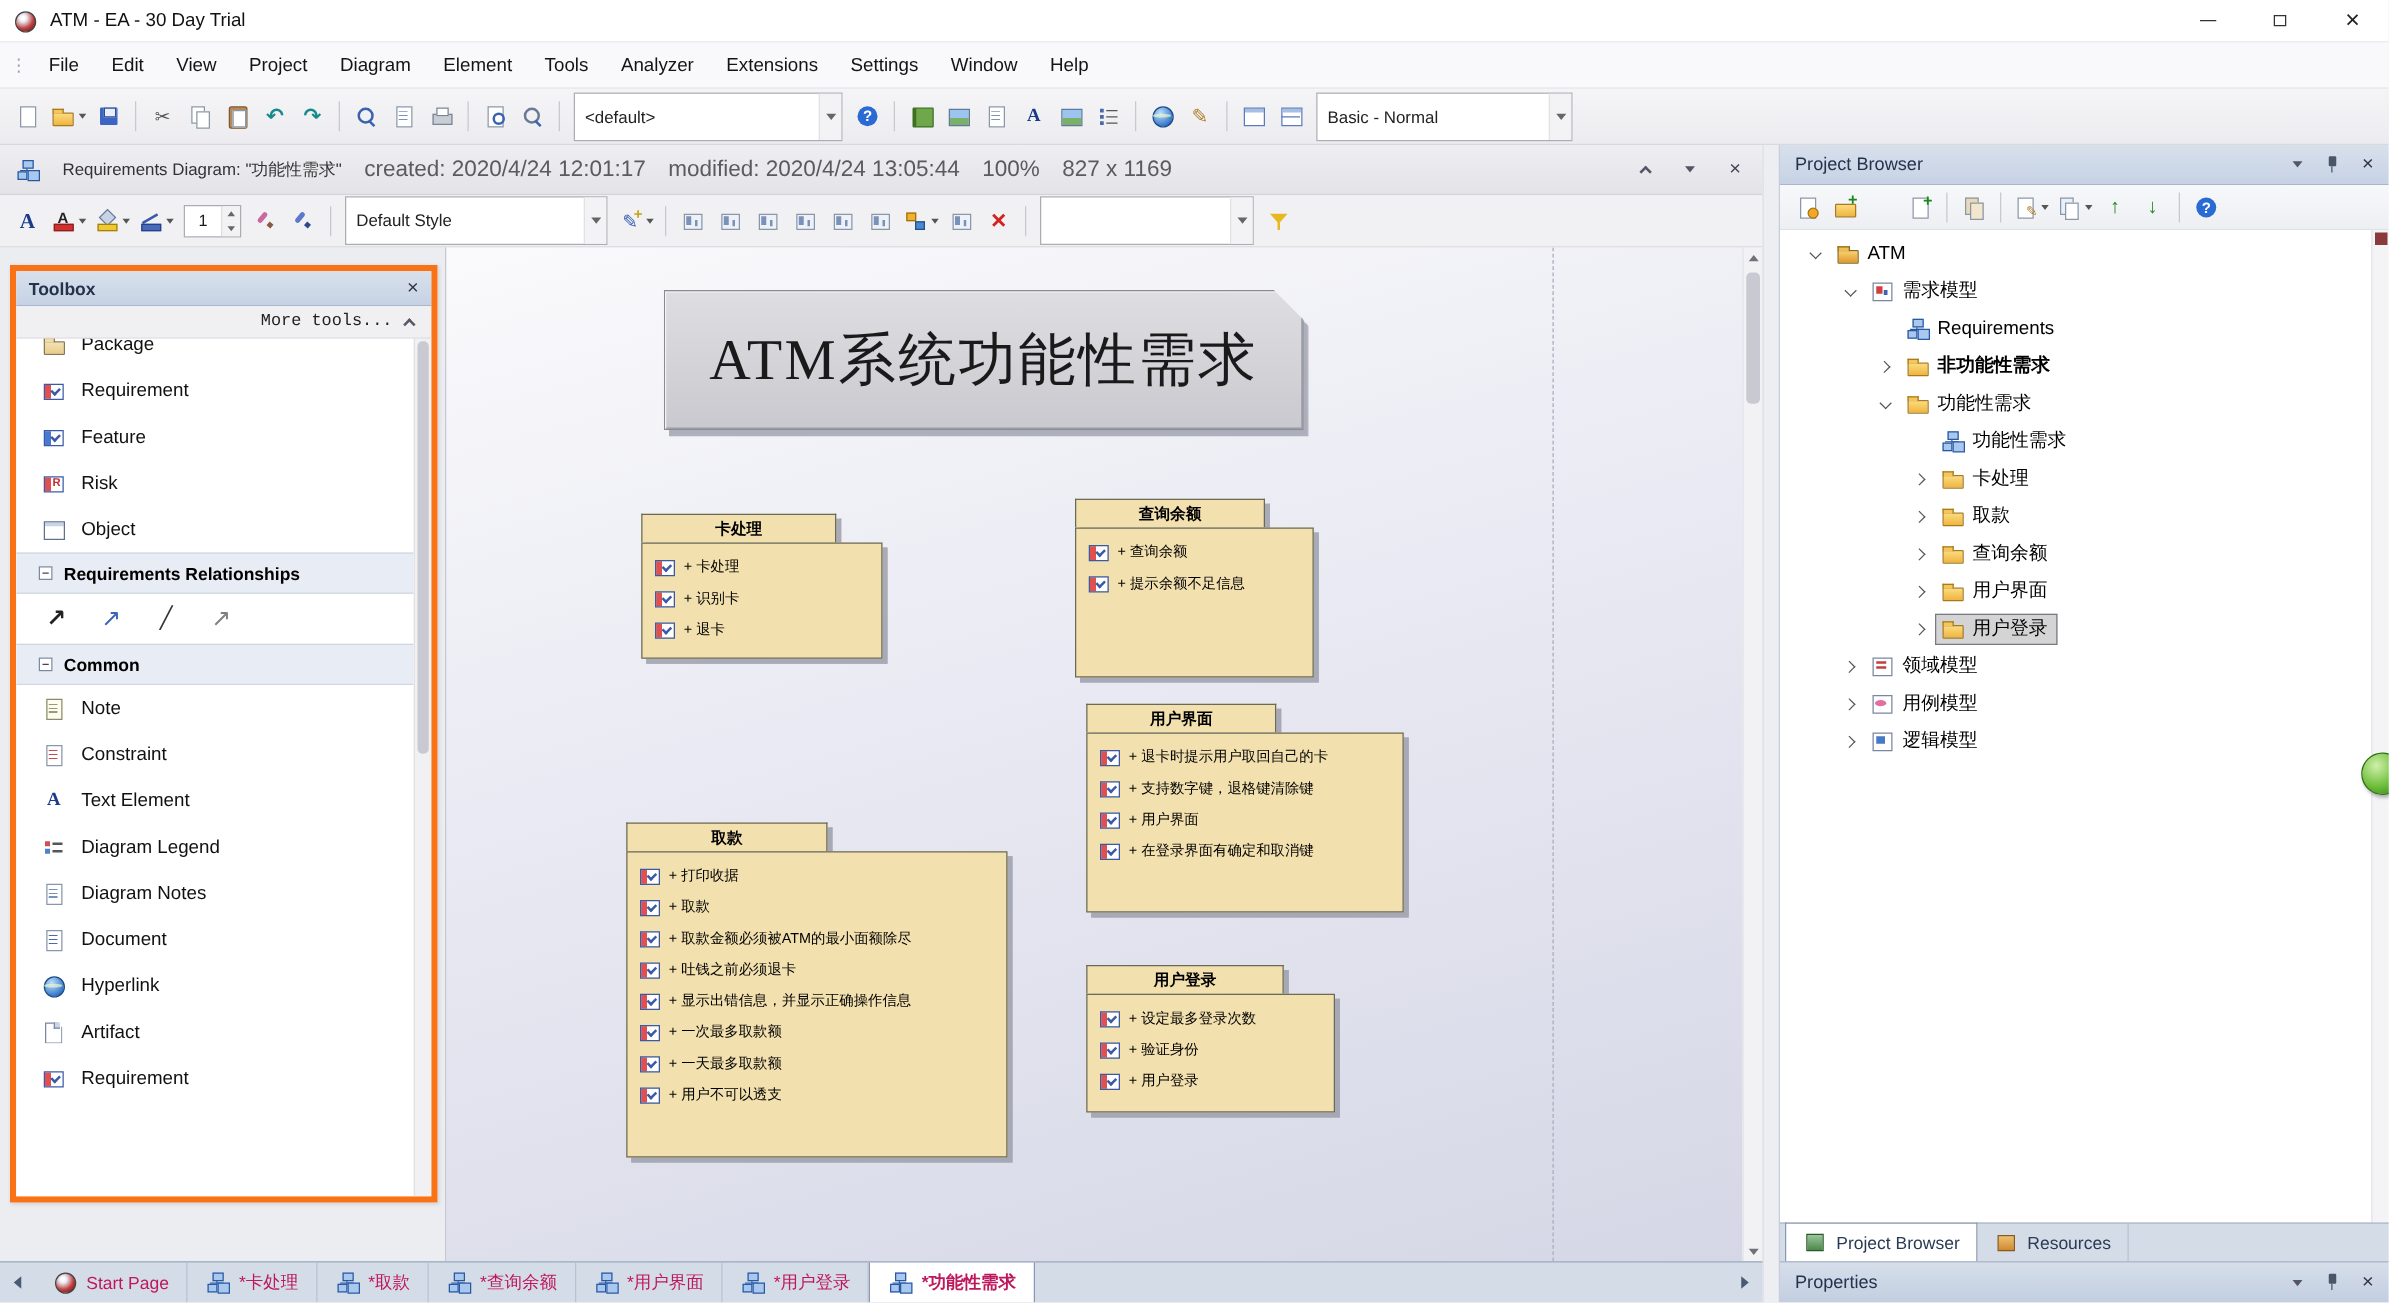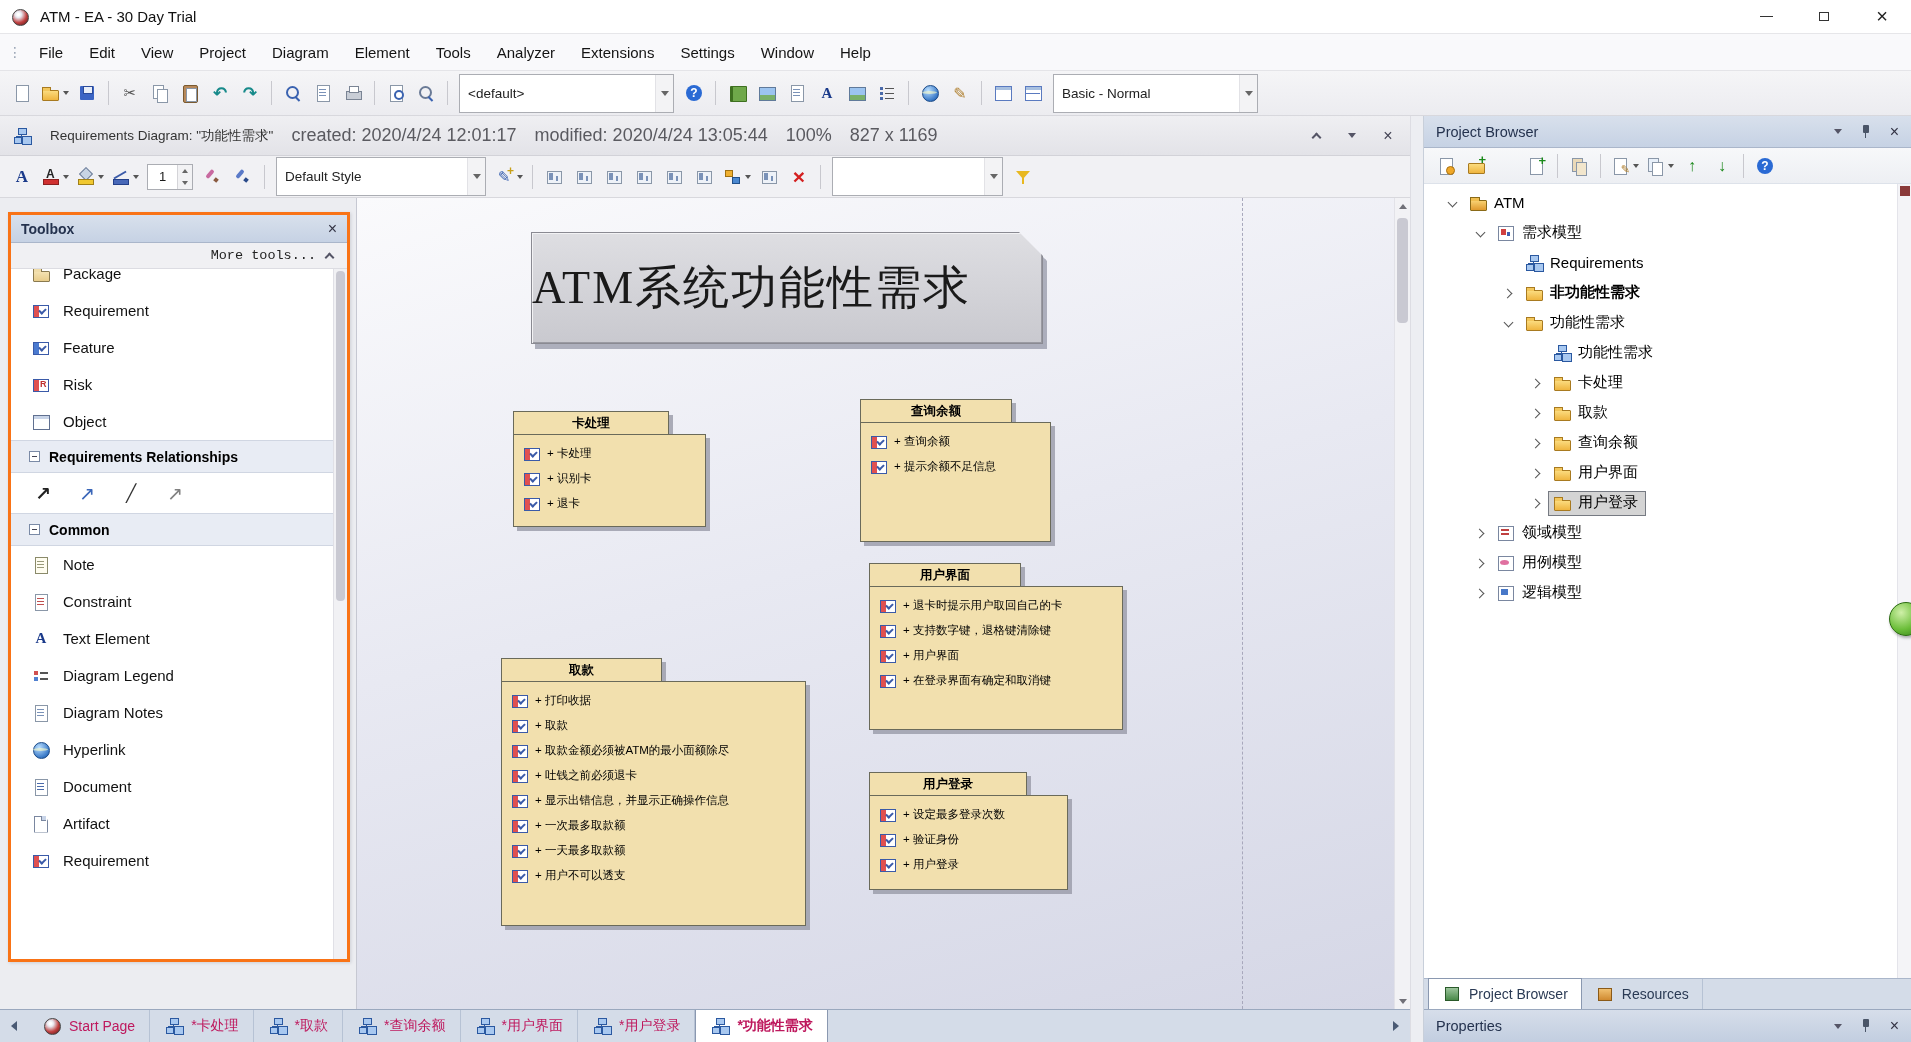--- a/index.html
+++ b/index.html
@@ -145,40 +145,40 @@
 .diagram-bar{position:absolute;left:0;top:116px;width:1410px;height:40px;background:linear-gradient(#EFEFF2,#E3E3E8);border-bottom:1px solid #D2D2D8;display:flex;align-items:center;padding:0 12px;gap:18px}
 .db-label{font-size:13.5px;color:#333;white-space:nowrap}
 .db-meta{font-size:18px;color:#5A5A60;white-space:nowrap}
 .db-btns{margin-left:auto;display:flex;align-items:center;gap:16px}
 .db-btn{display:flex;align-items:center;justify-content:center;width:20px;height:20px;color:#445;font-size:16px}
 .chev-up,.chev-up2{display:inline-block;width:7px;height:7px;border-left:2px solid #556;border-top:2px solid #556;transform:rotate(45deg);margin-top:3px}
 .tri-down{display:inline-block;width:0;height:0;border-left:4px solid transparent;border-right:4px solid transparent;border-top:5px solid #556}
 
 
 .left-dock{position:absolute;left:0;top:198px;width:356px;height:811px;background:#ECEDF1}
-.toolbox{position:absolute;left:8px;top:212px;width:342px;height:750px;background:#FFF;border:3px solid #f97316;box-shadow:1px 1px 3px rgba(80,90,110,.2)}
+.toolbox{position:absolute;left:8px;top:212px;width:342px;height:750px;background:#FFF;border:5px solid #f97316;box-shadow:1px 1px 3px rgba(80,90,110,.2)}
 .tbx-titlebar{height:28px;background:linear-gradient(#D8E0EC,var(--panel-header,#C6D2E4));border-bottom:1px solid #AAB6CA;display:flex;align-items:center;padding:0 10px;font-size:14px;font-weight:bold;color:#24324E}
 .tbx-close{margin-left:auto;font-size:16px;color:#334;font-weight:normal}
 .tbx-more{height:26px;background:#F0F0F3;border-bottom:1px solid #DCDCE2;display:flex;align-items:center;justify-content:flex-end;gap:10px;padding:0 14px;font-size:13.5px;font-family:"Liberation Mono","DejaVu Sans Mono",monospace;color:#222}
 .tbx-list{position:absolute;left:0;top:54px;right:14px;bottom:0;overflow:hidden;background:#FFF}
 .tbx-item{height:37px;display:flex;align-items:center;gap:12px;padding-left:20px;font-size:15px;color:#111}
 .tbx-item.clipped{margin-top:-14px}
 .tbx-header{height:33px;display:flex;align-items:center;gap:9px;padding-left:18px;background:#E8ECF4;border-top:1px solid #D0D6E2;border-bottom:1px solid #D0D6E2;font-size:14px;font-weight:bold;color:#000}
 .collapse-box{width:11px;height:11px;border:1px solid #7A8AA6;background:#FFF;position:relative;flex:none}
 .collapse-box::before{content:"";position:absolute;left:2px;top:4px;width:5px;height:1px;background:#445}
 .tbx-iconrow{height:40px;display:flex;align-items:center;gap:16px;padding-left:18px}
 .tbx-iconrow .ic{width:28px;height:26px}
 .tbx-scroll{position:absolute;right:0;top:54px;bottom:0;width:14px;background:#F1F1F4;border-left:1px solid #E0E0E6}
 .tbx-thumb{position:absolute;left:2px;top:2px;width:9px;height:330px;background:#C9C9D2;border-radius:4px}
 
 
 .canvas{position:absolute;left:356px;top:198px;width:1038px;height:811px;background:linear-gradient(165deg,var(--canvas-top,#FAFAFC) 0%,#E8E9F2 45%,var(--canvas-bottom,#D5D7E6) 100%);border-left:1px solid #C6C8D2;overflow:hidden}
 .page-divider{position:absolute;left:885px;top:0;height:100%;border-left:1px dashed #A8A8BC}
 .title-wrap{position:absolute;left:174px;top:34px;filter:drop-shadow(4px 5px 0 rgba(150,152,168,.75))}
-.title-box{width:512px;height:112px;background:linear-gradient(#DEDEE2,#C9C9CF);border:1px solid #8A8A92;box-shadow:inset 1px 1px 0 #F2F2F4,inset -1px -1px 0 #9A9AA2;clip-path:polygon(0 0,calc(100% - 24px) 0,100% 24px,100% 100%,0 100%);display:flex;align-items:center;}
+.title-box{width:512px;height:112px;background:linear-gradient(#DEDEE2,#C9C9CF);border:1px solid #8A8A92;box-shadow:inset 1px 1px 0 #F2F2F4,inset -1px -1px 0 #9A9AA2;clip-path:polygon(0 0,calc(100% - 24px) 0,100% 24px,100% 100%,0 100%);display:flex;align-items:center;justify-content:center}
 .title-box span{font-family:"Liberation Serif","DejaVu Serif",serif;font-size:46px;color:#1A1A1A;letter-spacing:2px;white-space:nowrap}
 .pkg{position:absolute;filter:drop-shadow(4px 4px 0 rgba(152,154,168,.8))}
 .pkg-tab{height:23px;background:var(--package-fill,#F2E0AE);border:1px solid var(--package-border,#6A6A5A);border-bottom:none;display:flex;align-items:center;justify-content:center;font-size:12.5px;font-weight:bold;color:#000}
 .pkg-body{background:var(--package-fill,#F2E0AE);border:1px solid var(--package-border,#6A6A5A);padding:6px 0 0 8px;overflow:hidden}
 .req-row{height:25px;display:flex;align-items:center;gap:5px;white-space:nowrap}
 .req-row .ic{width:20px;height:18px}
 .req-row .requirement-icon::before{top:3px}
 .req-row .requirement-icon::after{top:6px}
 .req-text{font-size:11.5px;color:#000}
 .canvas-vscroll{position:absolute;left:1394px;top:198px;width:16px;height:811px;background:#F2F2F5;border-left:1px solid #E2E2E8}
@@ -504,26 +504,26 @@
       </div>
       <div class="tbx-item">
         <i class="ic diagram-legend-icon"></i>
         <span class="tbx-label">Diagram Legend</span>
       </div>
       <div class="tbx-item">
         <i class="ic diagram-notes-icon"></i>
         <span class="tbx-label">Diagram Notes</span>
       </div>
       <div class="tbx-item">
+        <i class="ic document-icon"></i>
+        <span class="tbx-label">Document</span>
+      </div>
+      <div class="tbx-item">
         <i class="ic hyperlink-icon"></i>
         <span class="tbx-label">Hyperlink</span>
-      </div>
-      <div class="tbx-item">
-        <i class="ic document-icon"></i>
-        <span class="tbx-label">Document</span>
       </div>
       <div class="tbx-item">
         <i class="ic artifact-icon"></i>
         <span class="tbx-label">Artifact</span>
       </div>
       <div class="tbx-item">
         <i class="ic requirement-icon"></i>
         <span class="tbx-label">Requirement</span>
       </div>
     </div>

